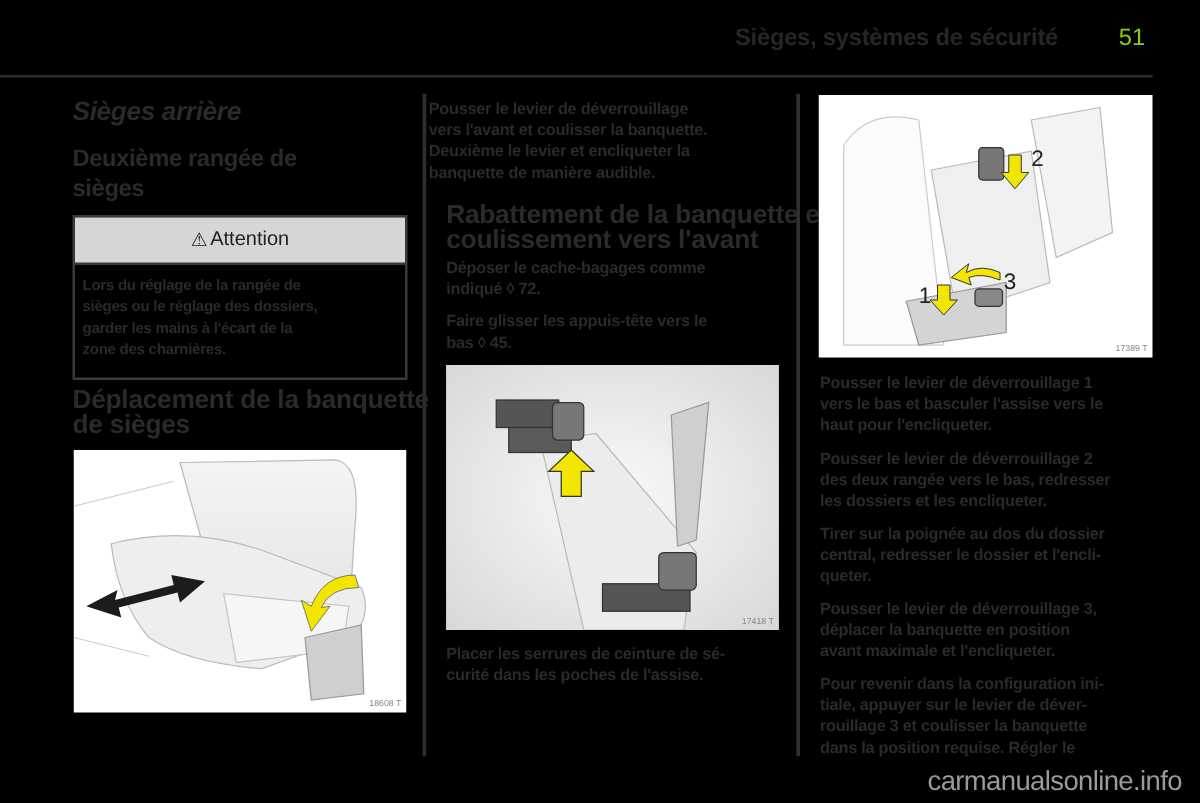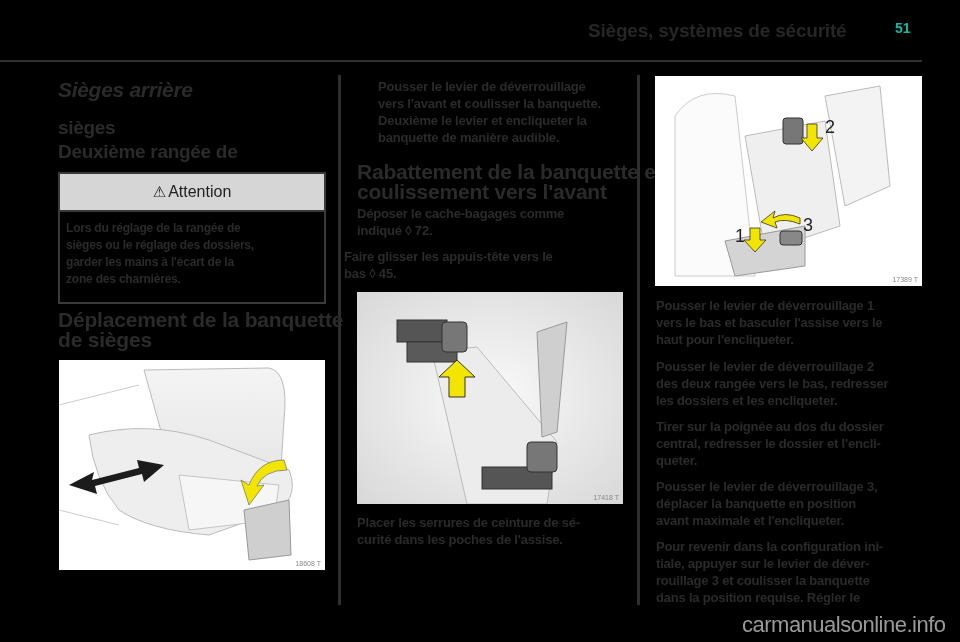--- a/index.html
+++ b/index.html
@@ -5,21 +5,21 @@
   html, body { margin: 0; padding: 0; }
   body {
     width: 960px; height: 642px; background: #000000; position: relative; overflow: hidden;
     font-family: "Liberation Sans", sans-serif; color: #2a2a2a;
   }
   .header-title {
     position: absolute; left: 588px; top: 20px; font-size: 19px; font-weight: bold;
     color: #262626; letter-spacing: -0.2px;
   }
   .header-page {
-    position: absolute; left: 895px; top: 20px; font-size: 14px; font-weight: bold; color: #14b8a6;
+    position: absolute; left: 895px; top: 20px; font-size: 19px; font-weight: normal; color: #84cc16;
   }
   .header-rule {
     position: absolute; left: 0; top: 60px; width: 922px; height: 2px; background: #2e2e2e;
   }
   .col-divider { position: absolute; width: 3px; background: #2e2e2e; }
   .text { position: absolute; font-weight: bold; color: #2a2a2a; }
   .h1 { font-size: 21px; letter-spacing: -0.3px; font-style: italic; }
   .h2 { font-size: 19px; line-height: 24px; letter-spacing: -0.3px; }
   .h3 { font-size: 21px; line-height: 20px; letter-spacing: -0.2px; }
   .p { font-size: 13px; line-height: 17px; letter-spacing: -0.2px; }
@@ -46,22 +46,22 @@
 
 <div class="header-title">Sièges, systèmes de sécurité</div>
 <div class="header-page">51</div>
 <div class="header-rule"></div>
 
 <div class="col-divider" style="left:338px; top:75px; height:530px;"></div>
 <div class="col-divider" style="left:637px; top:75px; height:530px;"></div>
 
 <div class="text h1" style="left:58px; top:78px;">Sièges arrière</div>
 <div class="text h2" style="left:58px; top:116px;">
+  <div>Deuxième rangée de</div>
   <div>sièges</div>
-  <div>Deuxième rangée de</div>
 </div>
 
 <div class="warn-box">
   <div class="warn-head">
     <span class="tri">⚠</span>
     <span>Attention</span>
   </div>
   <div class="warn-body">
     <div>Lors du réglage de la rangée de</div>
     <div>sièges ou le réglage des dossiers,</div>
@@ -92,37 +92,37 @@
     <g>
       <polygon points="10,125 35,112 33,120 80,108 78,100 105,105 85,122 83,114 36,126 38,134" fill="#1c1c1c"></polygon>
     </g>
     <g>
       <path d="M225 100 Q200 100 190 125 L182 120 L190 145 L205 125 L198 126 Q205 110 228 110 Z" fill="#f2e600" stroke="#555" stroke-width="0.6"></path>
     </g>
   </svg>
   <span class="fig-code">18608 T</span>
 </div>
 
-<div class="text p" style="left:378px; top:78px;">
+<div class="text p" style="left:343px; top:78px;">
   <div>Pousser le levier de déverrouillage</div>
   <div>vers l'avant et coulisser la banquette.</div>
   <div>Deuxième le levier et encliqueter la</div>
   <div>banquette de manière audible.</div>
 </div>
 
 <div class="text h3" style="left:357px; top:162px;">
   <div>Rabattement de la banquette et</div>
   <div>coulissement vers l'avant</div>
 </div>
 
 <div class="text p" style="left:357px; top:205px;">
   <div>Déposer le cache-bagages comme</div>
   <div>indiqué ◊ 72.</div>
 </div>
-<div class="text p" style="left:344px; top:248px;">
+<div class="text p" style="left:357px; top:248px;">
   <div>Faire glisser les appuis-tête vers le</div>
   <div>bas ◊ 45.</div>
 </div>
 
 <div class="figure" style="left:357px; top:292px; width:266px; height:212px;">
   <svg width="266" height="212" viewBox="0 0 266 212">
     <defs>
       <radialGradient id="g2" cx="0.5" cy="0.5" r="0.7">
           <stop offset="0" stop-color="#fafafa"></stop>
           <stop offset="1" stop-color="#d8d8d8"></stop>

